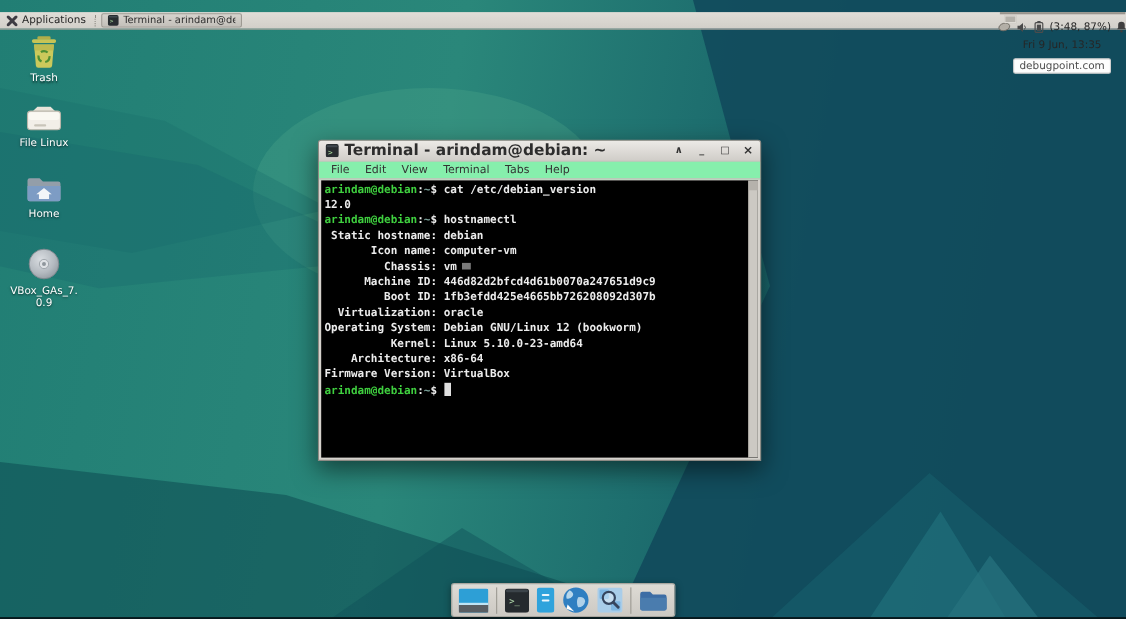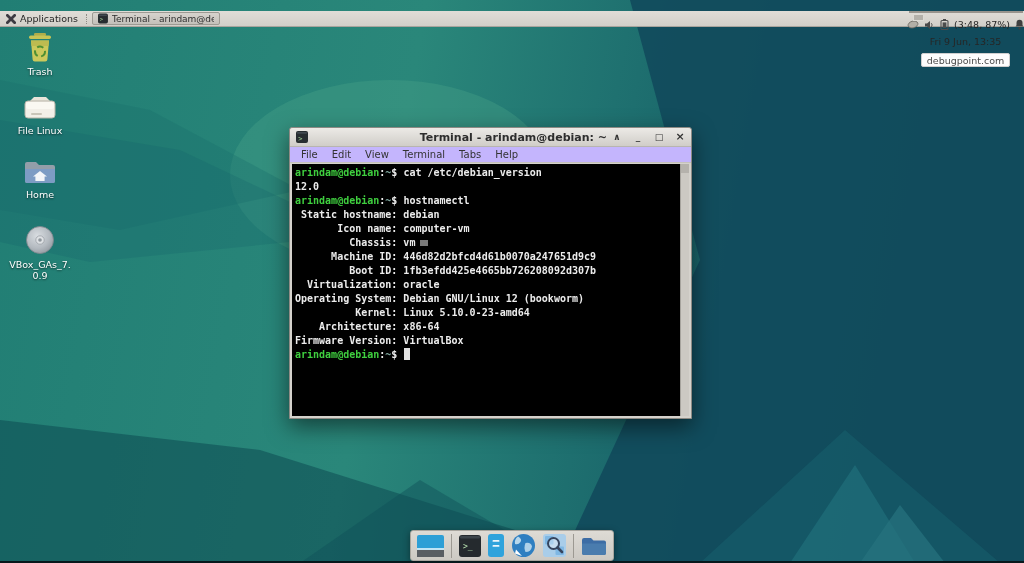--- a/index.html
+++ b/index.html
@@ -40,26 +40,26 @@
   .desktop-icon .lbl { color:#fff; font-size:9.5px; text-align:center; line-height:11px;
     text-shadow:0 1px 2px rgba(0,0,0,.65); word-break:break-all; }
   #icon-trash { top:32px; } #icon-fs { top:94px; } #icon-home { top:158px; } #icon-vbox { top:224px; }
 
   
   #term-window { position:absolute; left:289px; top:127px; width:403px; height:292px; z-index:20;
     background:#d5d2cc; border:1px solid #8d8a84; border-radius:3px 3px 0 0;
     box-shadow:0 8px 22px rgba(0,0,0,.5); }
   .titlebar { height:19px; display:flex; align-items:center; padding:0 6px; gap:5px;
     background:linear-gradient(#eceae6,#d0cdc8); border-bottom:1px solid #b8b5af; border-radius:3px 3px 0 0; }
-  .title { flex:1; text-align:right; font-size:11px; font-weight:bold; color:#2d2d2d;
+  .title { flex:1; text-align:left; font-size:14px; font-weight:bold; color:#2d2d2d;
     white-space:nowrap; overflow:hidden; }
   .controls { display:flex; align-items:center; gap:11px; font-size:9px; color:#333; }
   .ctl { width:10px; text-align:center; font-weight:bold; line-height:10px; cursor:default; }
   .ctl.close { font-size:11px; }
-  .menubar { height:16px; background:#c4b5fd; display:flex; align-items:center; padding-left:4px;
+  .menubar { height:16px; background:#86efac; display:flex; align-items:center; padding-left:4px;
     font-size:10px; color:#333; border-bottom:1px solid #c5c2bc; }
   .menu-item { padding:0 7px; cursor:default; }
   .term-area { position:absolute; left:2px; right:2px; top:36px; bottom:2px; background:#000; overflow:hidden; }
   #term-lines { position:absolute; left:3px; top:2px; right:12px;
     font-family:"DejaVu Sans Mono", monospace; font-size:10px; font-weight:bold; line-height:14px;
     white-space:pre; }
   .tline { height:14px; }
   .u { color:#3fcf3f; } .w { color:#ececec; } .t { color:#7ba39b; }
   .cursor { display:inline-block; width:6px; height:12px; background:#e0e0e0; vertical-align:-2px; margin-left:1px; }
   .chassis { display:inline-block; width:8px; height:6px; background:#8f8f8f; margin-left:5px; opacity:.85; }

